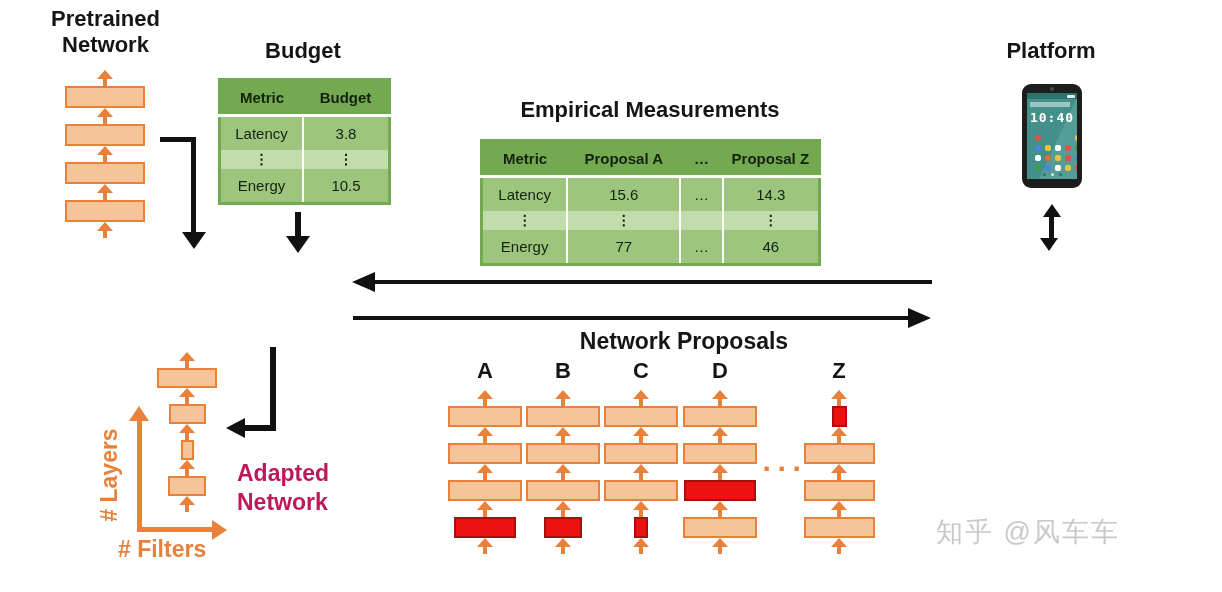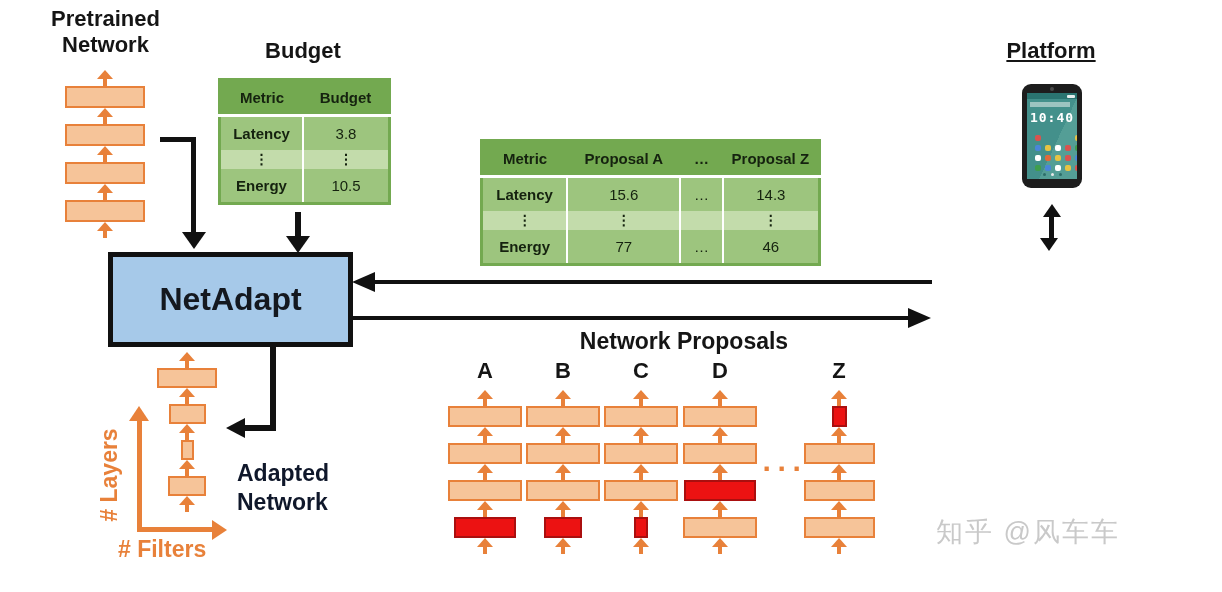--- a/index.html
+++ b/index.html
@@ -34,38 +34,38 @@
   
   .bluebox{position:absolute;box-sizing:border-box;background:var(--box-blue);
       display:flex;align-items:center;justify-content:center;color:#14181f;}
   #netadapt-box{left:108px;top:252px;width:245px;height:95px;border:5px solid #111;font-size:32px;font-weight:bold;}
   #measure-box{left:932px;top:253px;width:239px;height:92px;border:3px solid #111;font-size:31px;}
 
   
   table.gtable{border-collapse:collapse;table-layout:fixed;border:3px solid var(--green-dark);}
   table.gtable th{background:var(--green-dark);color:#15220f;font-weight:bold;font-size:15px;padding:8px 2px;text-align:center;border-bottom:3px solid #fff;}
   table.gtable td{font-size:15px;padding:8px 2px;text-align:center;color:#15220f;}
-  table.gtable td:first-child{font-weight:bold;}
+  table.gtable td:first-child{font-weight:normal;}
   table.gtable td + td{border-left:2px solid #fff;}
   table.gtable tbody tr{background:var(--green-mid);}
   table.gtable tbody tr:nth-child(even){background:var(--green-light);}
   table.gtable tbody tr:nth-child(even) td{padding:1px 2px;font-size:14px;line-height:1.2;font-weight:bold;}
 
   
   .proposal-col{position:absolute;top:358px;width:76px;display:flex;flex-direction:column;align-items:center;}
   .col-letter{font-size:22px;font-weight:bold;height:26px;line-height:26px;margin-bottom:6px;color:#151515;}
   #proposal-ellipsis{position:absolute;left:760px;top:452px;width:50px;color:var(--orange-border);
       font-size:30px;font-weight:bold;letter-spacing:5px;text-align:center;}
 
   
   #layers-label{position:absolute;left:44px;top:462px;width:130px;height:26px;transform:rotate(-90deg);
       color:var(--orange-border);font-weight:bold;font-size:23px;text-align:center;}
   #filters-label{position:absolute;left:118px;top:536px;width:116px;color:var(--orange-border);
       font-weight:bold;font-size:23px;text-align:left;}
-  #adapted-label{position:absolute;left:237px;top:459px;width:114px;font-weight:bold;font-size:23px;line-height:29px;color:#0f172a;}
+  #adapted-label{position:absolute;left:237px;top:459px;width:114px;font-weight:bold;font-size:23px;line-height:29px;color:#be185d;}
 
   
   .phone{position:absolute;left:1022px;top:84px;width:60px;height:104px;background:#1d1d1d;border-radius:9px;}
   .camera{position:absolute;top:3px;left:50%;transform:translateX(-50%);width:4px;height:4px;border-radius:50%;background:#4a4a4a;}
   .phone-screen{position:absolute;left:5px;top:9px;width:50px;height:86px;
       background:linear-gradient(115deg,var(--phone-screen) 58%,#549e96 58%);overflow:hidden;}
   .statusbar{position:absolute;left:0;top:0;width:100%;height:6px;background:#2a7470;}
   .battery{position:absolute;right:2px;top:1.5px;width:8px;height:3px;background:#e7efee;border-radius:1px;}
   .banner{position:absolute;left:3px;top:9px;width:40px;height:5px;background:#9cc4c0;}
   .clock{position:absolute;left:0;top:17px;width:100%;text-align:center;color:#fff;
@@ -119,20 +119,21 @@
             <td>⋮</td>
           </tr>
           <tr>
             <td>Energy</td>
             <td>10.5</td>
           </tr>
         </tbody>
       </table>
   </div>
 
+  <div class="title" style="left:455px;top:97px;width:390px;">Empirical Measurements</div>
   <div class="abs" style="left:480px;top:139px;">
     <table class="gtable" style="width:341px;">
         <colgroup>
           <col style="width: 85px;">
           <col style="width: 112px;">
           <col style="width: 42px;">
           <col style="width: 96px;">
         </colgroup>
         <thead>
           <tr>
@@ -158,21 +159,21 @@
           <tr>
             <td>Energy</td>
             <td>77</td>
             <td>…</td>
             <td>46</td>
           </tr>
         </tbody>
       </table>
   </div>
 
-  <div class="title" style="left:986px;top:38px;width:130px;text-decoration:underline;">Platform</div>
+  <div class="title" style="left:986px;top:38px;width:130px;">Platform</div>
   <div class="phone">
     <div class="camera"></div>
     <div class="phone-screen">
       <div class="statusbar">
         <div class="battery"></div>
       </div>
       <div class="banner"></div>
       <div class="clock">10:40</div>
       <div class="app-dots" id="app-dots">
           <div class="dot" style="background: rgb(217, 83, 79);"></div>
@@ -204,21 +205,20 @@
     </div>
   </div>
 
   <div class="seg" style="left:160px;top:137px;width:36px;height:5px;"></div>
   <div class="seg" style="left:191px;top:137px;width:5px;height:97px;"></div>
   <div class="tri tri-down" style="left:182px;top:232px;"></div>
 
   <div class="seg" style="left:295px;top:212px;width:6px;height:26px;"></div>
   <div class="tri tri-down" style="left:286px;top:236px;"></div>
 
-  <div class="bluebox" id="netadapt-box">NetAdapt</div>
 
   <div class="seg" style="left:374px;top:280px;width:558px;height:4px;"></div>
   <div class="tri tri-left" style="left:352px;top:272px;"></div>
 
   <div class="seg" style="left:353px;top:316px;width:557px;height:4px;"></div>
   <div class="tri tri-right" style="left:908px;top:308px;"></div>
 
   <div class="seg" style="left:1049px;top:214px;width:5px;height:28px;"></div>
   <div class="tri tri-up" style="left:1043px;top:204px;"></div>
   <div class="tri tri-down" style="left:1040px;top:238px;border-left-width:9px;border-right-width:9px;border-top-width:13px;"></div>

